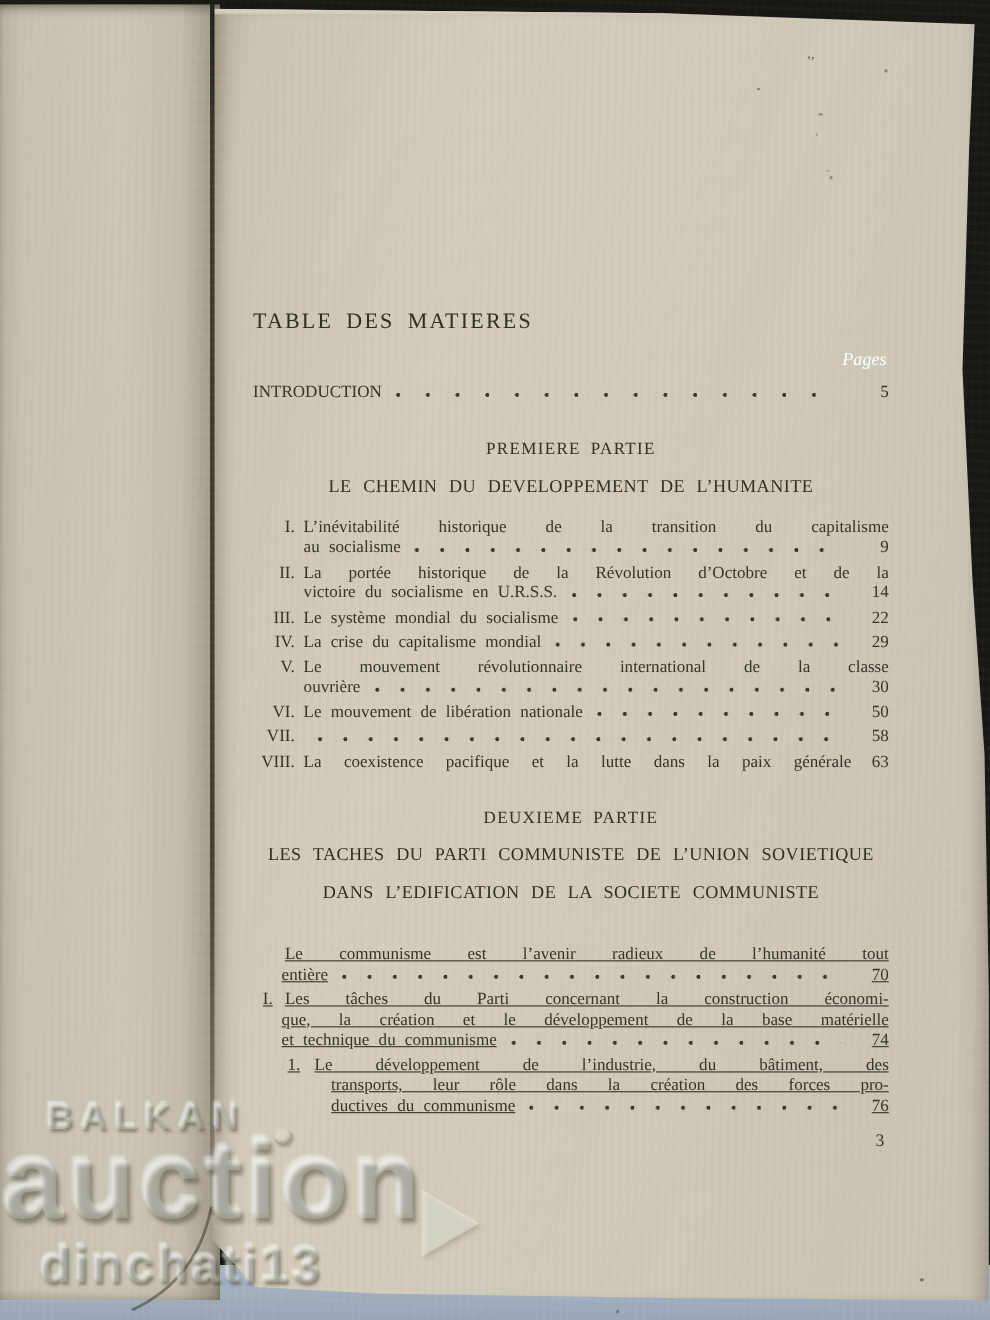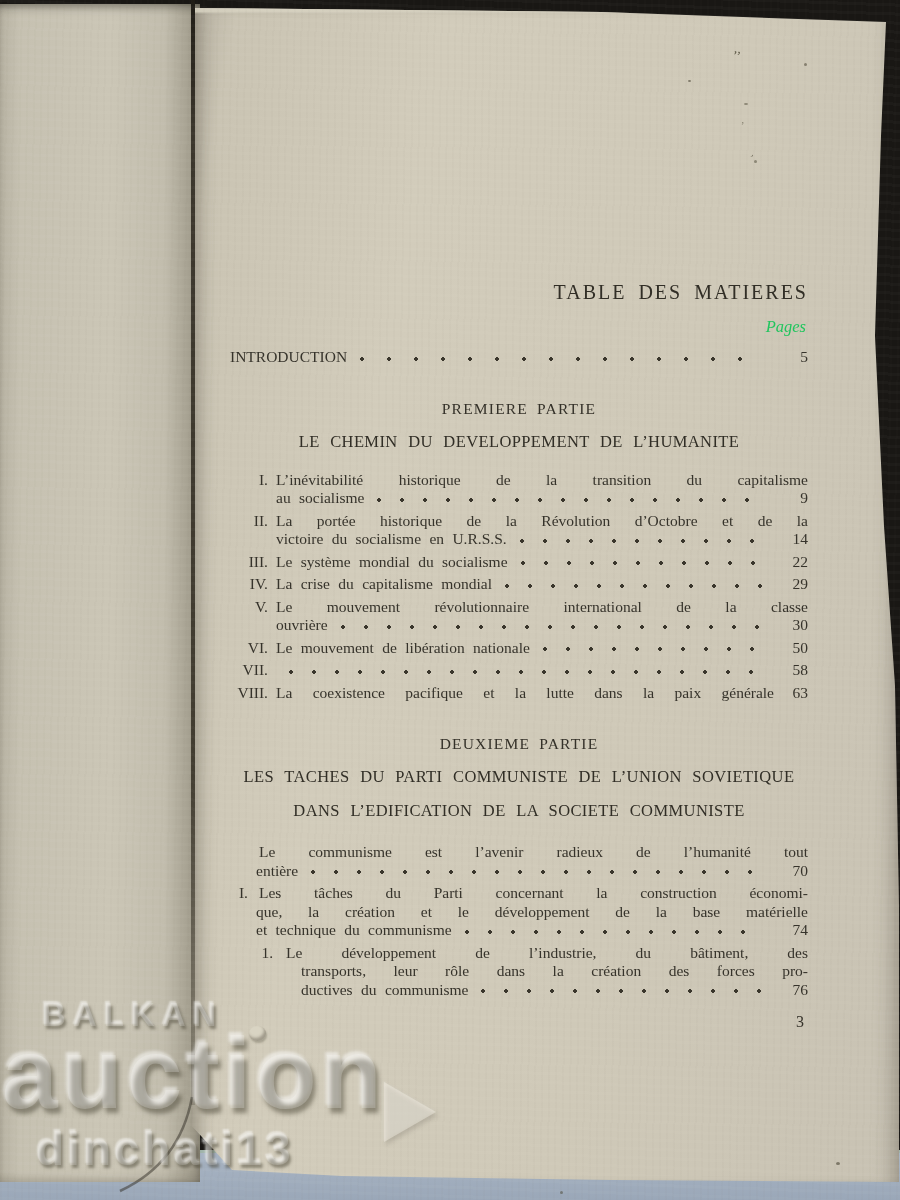--- a/index.html
+++ b/index.html
@@ -27,26 +27,26 @@
       background:repeating-linear-gradient(91deg,rgba(125,120,103,.05) 0 2px,rgba(0,0,0,0) 2px 7px),
                  repeating-linear-gradient(2deg,rgba(255,255,255,.04) 0 3px,rgba(0,0,0,0) 3px 9px);}
 
   
   .gutter-line{position:absolute;left:191px;top:0;width:4px;height:1105px;
       background:linear-gradient(180deg,#201d17 0,#3b362c 12%,#423d31 70%,rgba(66,61,49,.25) 100%);}
   .curl-svg{position:absolute;left:118px;top:1095px;}
 
   
   .text-block{position:absolute;left:230px;top:275px;width:578px;color:#36332b;}
-  .book-title{margin-top:6px;text-align:right;font-size:20px;letter-spacing:2px;word-spacing:5px;color:#312e26;}
-  .pages-label{margin-top:13px;text-align:right;padding-right:2px;font-style:italic;font-size:16.5px;color:#22c55e;}
+  .book-title{margin-top:6px;text-align:left;font-size:20px;letter-spacing:2px;word-spacing:5px;color:#312e26;}
+  .pages-label{margin-top:13px;text-align:right;padding-right:2px;font-style:italic;font-size:16.5px;color:#ffffff;}
   .part-heading{text-align:center;font-size:15.5px;letter-spacing:1.2px;word-spacing:4px;margin-top:33px;color:#343129;}
   .part-title{text-align:center;font-size:16.5px;line-height:21px;letter-spacing:.4px;word-spacing:6px;margin-top:13px;color:#312e26;}
   .entries{margin-top:19px;}
-  .entries-p2{margin-top:22px;}
+  .entries-p2{margin-top:38px;text-decoration:underline;}
   .entry{margin-bottom:4px;}
   .line{display:flex;align-items:baseline;font-size:15.5px;line-height:18.5px;word-spacing:4.5px;}
   .num{flex:none;text-align:right;}
   .e-p1 .num{width:38px;margin-right:8px;}
   .e-p2 .num{width:18px;margin-right:11px;}
   .e-sub .num{width:30px;margin-left:13px;margin-right:13px;}
   .e-p1 .cont{padding-left:46px;}
   .e-p2 .cont{padding-left:26px;}
   .e-sub .cont{padding-left:71px;}
   .txt{flex:none;}

